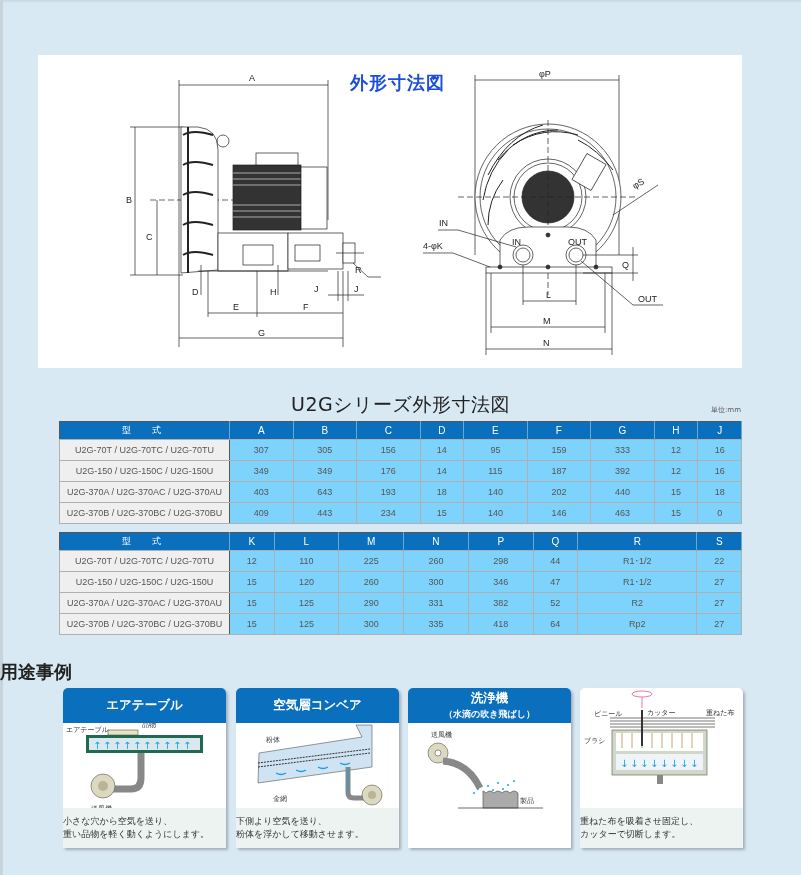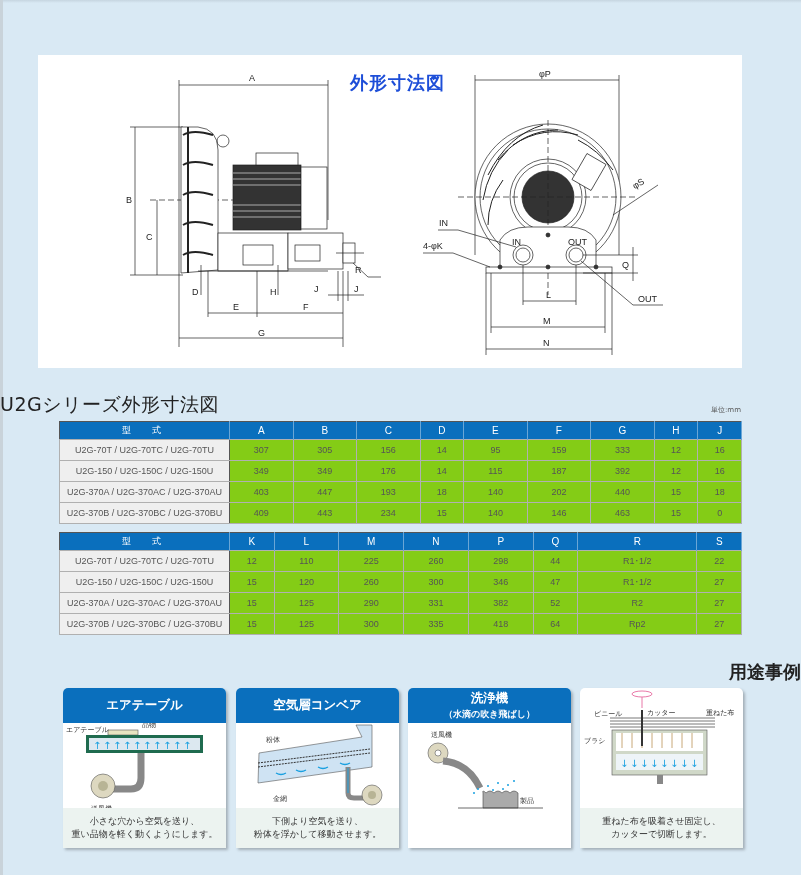--- a/index.html
+++ b/index.html
@@ -8,41 +8,41 @@
   .left-edge { position: absolute; left: 0; top: 0; width: 3px; height: 875px; background: #c9d3da; }
   .top-shadow { position: absolute; left: 0; top: 0; width: 801px; height: 3px; background: linear-gradient(#c6d5e0, #d9e9f4); }
 
   
   .drawing { position: absolute; left: 38px; top: 55px; width: 704px; height: 313px; background: #fff; }
   .drawing-title { position: absolute; left: 312px; top: 16px; font-size: 18px; font-weight: bold; color: #1d4ed8; letter-spacing: 1px; }
   .drawing svg { position: absolute; left: 0; top: 0; }
   .dim { font-family: "Liberation Sans", sans-serif; font-size: 9px; fill: #222; }
 
   
-  .series-title { position: absolute; left: 0; width: 801px; top: 392px; text-align: left; font-size: 19px; color: #222; letter-spacing: 0.5px; }
+  .series-title { position: absolute; left: 0; width: 801px; top: 392px; text-align: center; font-size: 19px; color: #222; letter-spacing: 0.5px; }
   .unit { position: absolute; right: 60px; top: 405px; font-size: 7px; color: #555; }
 
   
-  table.spec { position: absolute; left: 59px; border-collapse: collapse; font-family: "Liberation Sans", sans-serif; font-size: 9px; color: #555; background: #84cc16; border: 1.5px solid #555; }
+  table.spec { position: absolute; left: 59px; border-collapse: collapse; font-family: "Liberation Sans", sans-serif; font-size: 9px; color: #555; background: #7dd3fc; border: 1.5px solid #555; }
   table.spec th { background: #0a6fbd; color: #fff; font-weight: normal; height: 18px; border-right: 1px solid #6aa6d6; font-size: 10px; }
   table.spec th:first-child { letter-spacing: 6px; font-size: 9px; }
   table.spec td { height: 21px; text-align: center; border: 1px solid #b0b0b0; }
   table.spec td.model { background: #efefef; border-right: 1.5px solid #555; }
   #table1 { top: 421px; width: 683px; }
   #table2 { top: 532px; width: 683px; }
 
   
-  .usage-title { position: absolute; left: 0; width: 801px; top: 660px; text-align: right; font-size: 18px; font-weight: bold; color: #222; }
+  .usage-title { position: absolute; left: 0; width: 801px; top: 660px; text-align: left; font-size: 18px; font-weight: bold; color: #222; }
   .card { position: absolute; top: 688px; width: 163px; height: 160px; background: #fff; border-radius: 5px 5px 0 0; box-shadow: 2px 2px 3px rgba(0,0,0,0.25); overflow: hidden; }
   .card-head { height: 35px; background: #0a6fbd; color: #fff; text-align: center; font-weight: bold; display: flex; flex-direction: column; justify-content: center; }
   .card-head .t1 { font-size: 12.5px; }
   .card-head .t2 { font-size: 9px; font-weight: bold; margin-top: 1px; }
   .card-img { position: relative; height: 96px; }
   .card-img svg { position: absolute; left: 0; top: 0; }
-  .card-caption { position: absolute; bottom: 0; left: 0; right: 0; height: 40px; background: #ecf3f0; font-size: 9px; color: #333; text-align: center; line-height: 13px; padding-top: 7px; }
+  .card-caption { position: absolute; bottom: 0; left: 0; right: 0; height: 40px; background: #ecf3f0; font-size: 9px; color: #333; text-align: left; line-height: 13px; padding-top: 7px; }
   .lbl { font-size: 7px; fill: #333; }
 </style>
 </head>
 <body>
 
 <div class="top-shadow"></div>
 <div class="left-edge"></div>
 
 <div class="drawing">
   <div class="drawing-title">外形寸法図</div>
@@ -212,21 +212,21 @@
       <td>14</td>
       <td>115</td>
       <td>187</td>
       <td>392</td>
       <td>12</td>
       <td>16</td>
     </tr>
     <tr>
       <td class="model">U2G-370A / U2G-370AC / U2G-370AU</td>
       <td>403</td>
-      <td>447</td>
+      <td>643</td>
       <td>193</td>
       <td>18</td>
       <td>140</td>
       <td>202</td>
       <td>440</td>
       <td>15</td>
       <td>18</td>
     </tr>
     <tr>
       <td class="model">U2G-370B / U2G-370BC / U2G-370BU</td>

